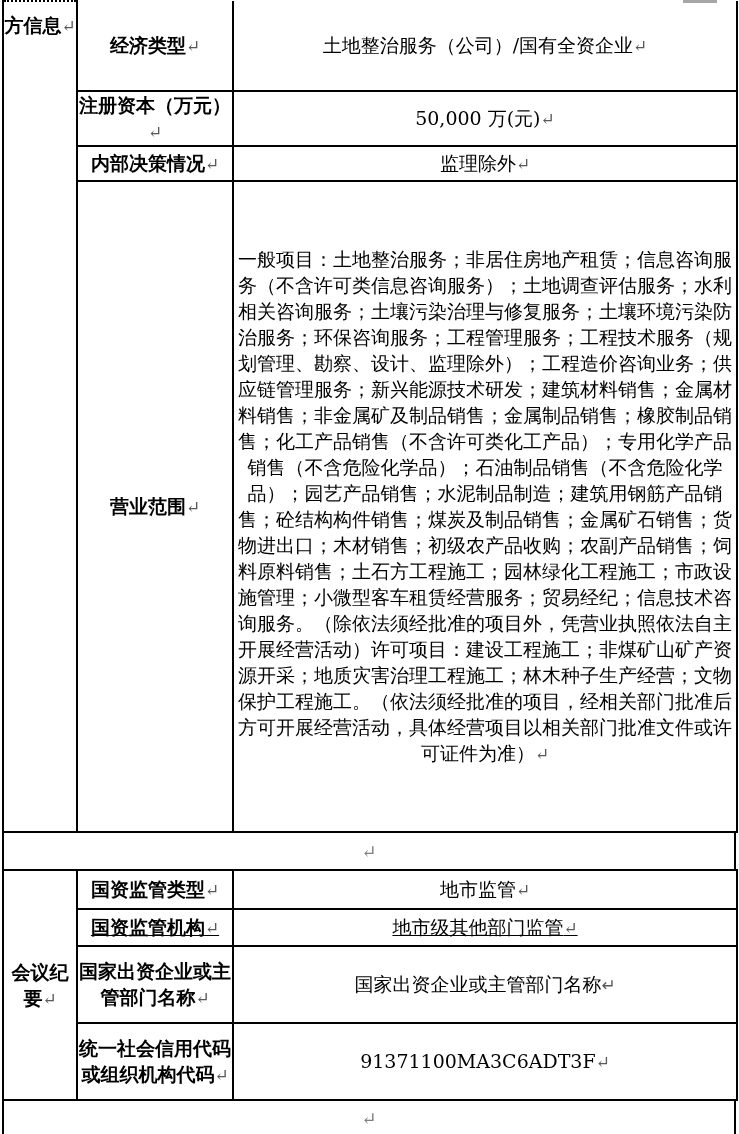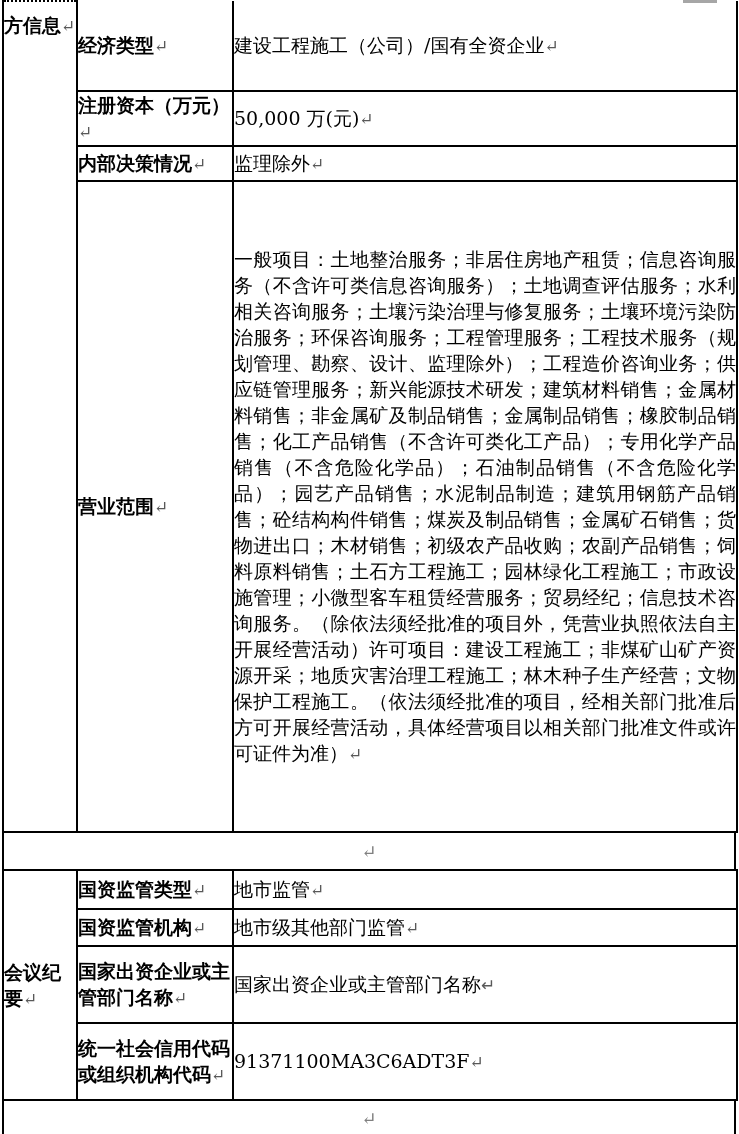--- a/index.html
+++ b/index.html
@@ -3,41 +3,41 @@
 <meta charset="utf-8">
 <style>
   html,body{margin:0;padding:0;background:#ffffff;}
   .page{
     position:relative;width:739px;height:1134px;background:#fff;overflow:hidden;
     font-family:"DejaVu Serif","Liberation Serif",serif;color:#000;
   }
   .artifact{position:absolute;left:683px;top:0;width:34px;height:3px;background:#a6a6a6;}
   table.tbl{border-collapse:collapse;table-layout:fixed;width:734px;margin-left:2px;}
   table.tbl td{
-    border:2px solid #000;padding:0;vertical-align:middle;
+    border:2px solid #000;padding:0;vertical-align:middle;text-align:center;
     font-size:19px;line-height:26px;overflow:hidden;
   }
   col.c1{width:74px;} col.c2{width:156px;} col.c3{width:504px;}
   
   .s1 tr.r0 td{border-top:none;}
   .s1 tr.r0 td.dotted{border-top:2px dotted #000;}
   td.hdr{font-weight:bold;line-height:30px;padding:0 10px;}
   td.hdr.topalign{vertical-align:top;padding-top:10px;}
   td.lbl{font-weight:bold;line-height:25px;padding:0 13px;word-break:break-all;}
   td.val{font-weight:normal;}
   td.biz{
     text-align:justify;vertical-align:top;padding:5px 7px 3px 8px;
     line-height:30.9px;font-weight:normal;word-break:break-all;
   }
   .s1 tr.r0 td{height:89px;}
   .s1 tr.r1 td{height:52px;}
   .s1 tr.r2 td{height:33px;margin-left:29px;}
   .s1 tr.r3 td{height:649px;}
   .s2 tr.r0 td{height:37px;}
-  .s2 tr.r1 td{height:35px;}
+  .s2 tr.r1 td{height:35px;text-decoration:underline;}
   .s2 tr.r2 td{height:75px;}
   .s2 tr.r3 td{height:75px;}
   .mark{color:#595959;font-weight:normal;font-size:17px;}
   .spacer{
     box-sizing:border-box;height:36px;width:734px;margin-left:2px;
     border-left:2px solid #000;border-right:2px solid #000;
     display:flex;align-items:center;justify-content:center;
   }
   .spacer .mark{color:#808080;font-size:18px;}
   .spacer.bottom{height:35px;}
@@ -52,21 +52,21 @@
   <table class="tbl s1">
     <colgroup>
         <col class="c1">
         <col class="c2">
         <col class="c3">
       </colgroup>
     <tbody>
         <tr class="r0">
       <td class="hdr topalign dotted" rowspan="4"><span>方信息</span><span class="mark">↵</span></td>
       <td class="lbl"><span>经济类型</span><span class="mark">↵</span></td>
-      <td class="val"><span>建设工程施工（公司）/国有全资企业</span><span class="mark">↵</span></td>
+      <td class="val"><span>土地整治服务（公司）/国有全资企业</span><span class="mark">↵</span></td>
     </tr>
     <tr class="r1">
       <td class="lbl"><span>注册资本（万元）</span><span class="mark">↵</span></td>
       <td class="val"><span>50,000 万(元)</span><span class="mark">↵</span></td>
     </tr>
     <tr class="r2">
       <td class="lbl"><span>内部决策情况</span><span class="mark">↵</span></td>
       <td class="val"><span>监理除外</span><span class="mark">↵</span></td>
     </tr>
     <tr class="r3">

